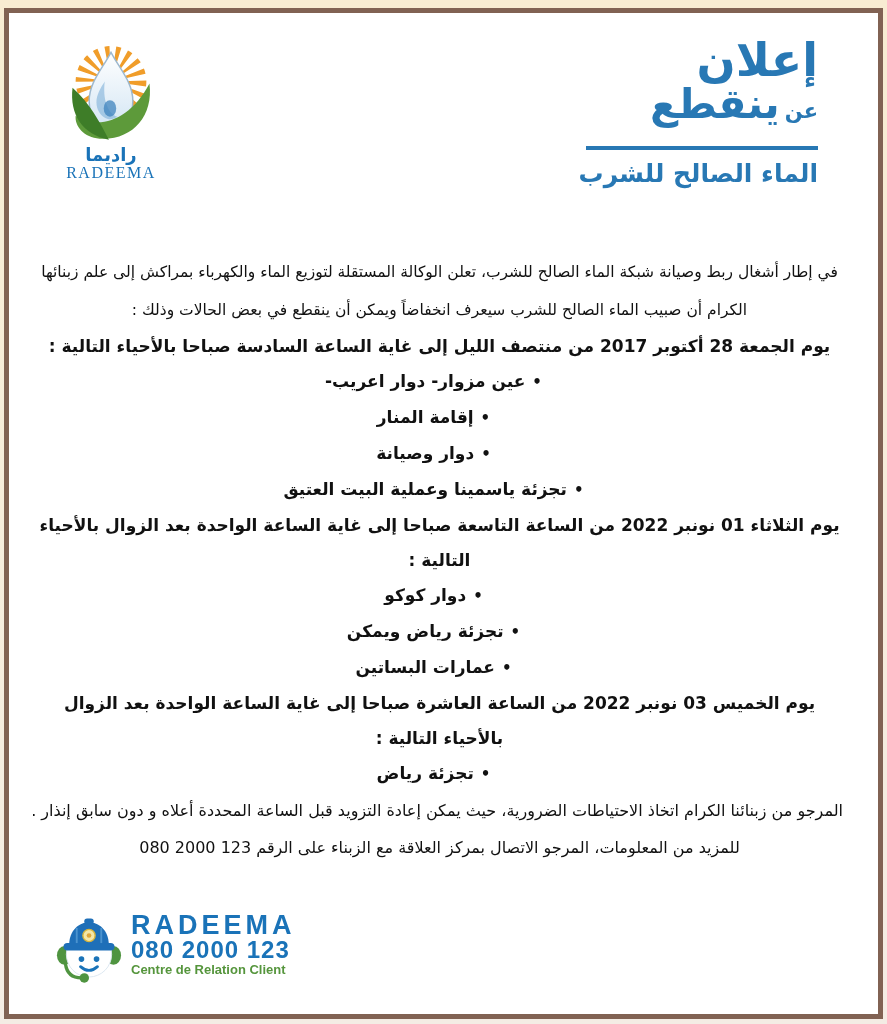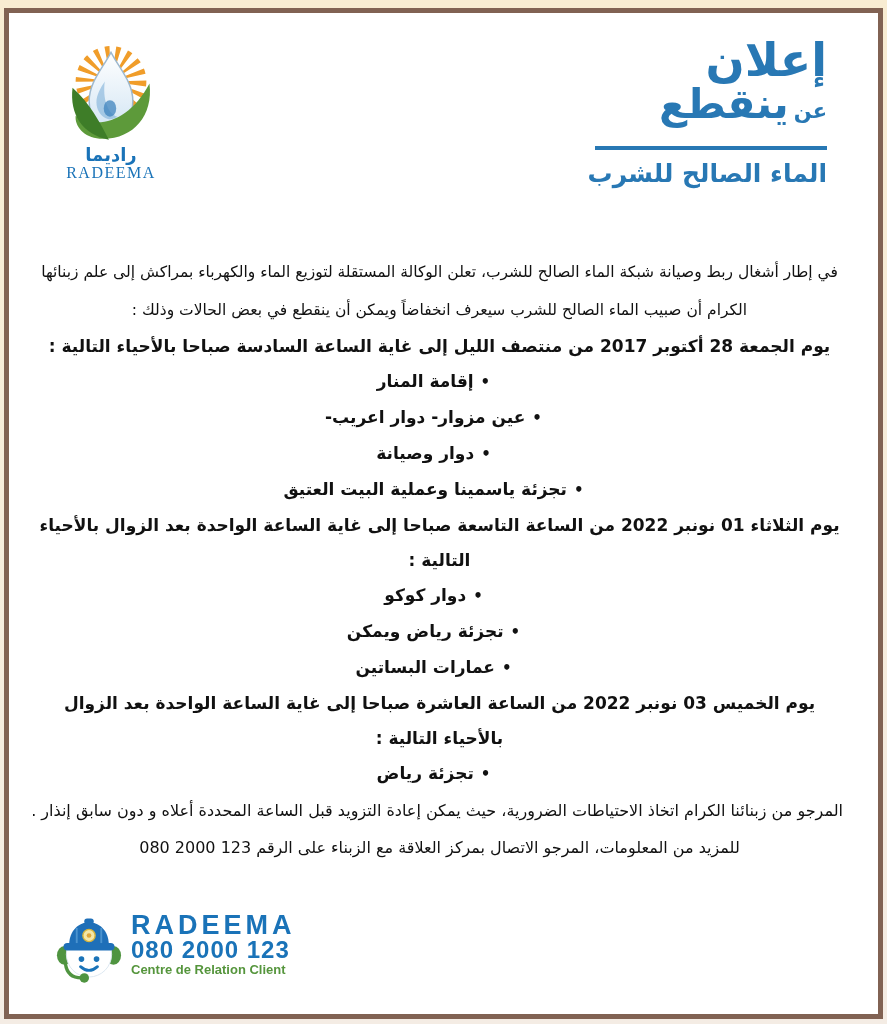--- a/index.html
+++ b/index.html
@@ -31,21 +31,21 @@
     line-height:18px;margin-top:-2px;
     font-family:"DejaVu Sans",sans-serif;
   }
   .logo-en{
     font-size:16px;color:var(--brand-blue,#2b6fae);
     letter-spacing:1.5px;line-height:18px;
     font-family:"Liberation Serif","DejaVu Serif",serif;
   }
   
   .title-block{
-    position:absolute;right:60px;top:36px;width:232px;
+    position:absolute;right:69px;top:36px;width:232px;
     color:var(--accent-blue,#2878b4);
     text-align:right;
   }
   .t1{font-size:46px;font-weight:700;line-height:48px;}
   .t2{line-height:44px;margin-top:-2px;white-space:nowrap;}
   .t2-small{font-size:21px;font-weight:700;}
   .t2-large{font-size:41px;font-weight:700;}
   .title-rule{height:4px;background:var(--accent-blue,#2878b4);margin-top:11px;}
   .t3{font-size:25px;font-weight:700;margin-top:9px;white-space:nowrap;}
   
@@ -120,22 +120,22 @@
     <div class="t3">الماء الصالح للشرب</div>
   </div>
 
   <div class="body-text" dir="rtl">
     <p class="intro">في إطار أشغال ربط وصيانة شبكة الماء الصالح للشرب، تعلن الوكالة المستقلة لتوزيع الماء والكهرباء بمراكش إلى علم زبنائها</p>
     <p class="intro">الكرام أن صبيب الماء الصالح للشرب سيعرف انخفاضاً ويمكن أن ينقطع في بعض الحالات وذلك :</p>
 
     <div>
       <p class="date-heading">يوم الجمعة 28 أكتوبر 2017 من منتصف الليل إلى غاية الساعة السادسة صباحا بالأحياء التالية :</p>
       <ul class="hoods">
+        <li><span>عين مزوار- دوار اعريب-</span></li>
         <li><span>إقامة المنار</span></li>
-        <li><span>عين مزوار- دوار اعريب-</span></li>
         <li><span>دوار وصيانة</span></li>
         <li><span>تجزئة ياسمينا وعملية البيت العتيق</span></li>
       </ul>
     </div>
 
     <div>
       <p class="date-heading">يوم الثلاثاء 01 نونبر 2022 من الساعة التاسعة صباحا إلى غاية الساعة الواحدة بعد الزوال بالأحياء التالية :</p>
       <ul class="hoods">
         <li><span>دوار كوكو</span></li>
         <li><span>تجزئة رياض ويمكن</span></li>

